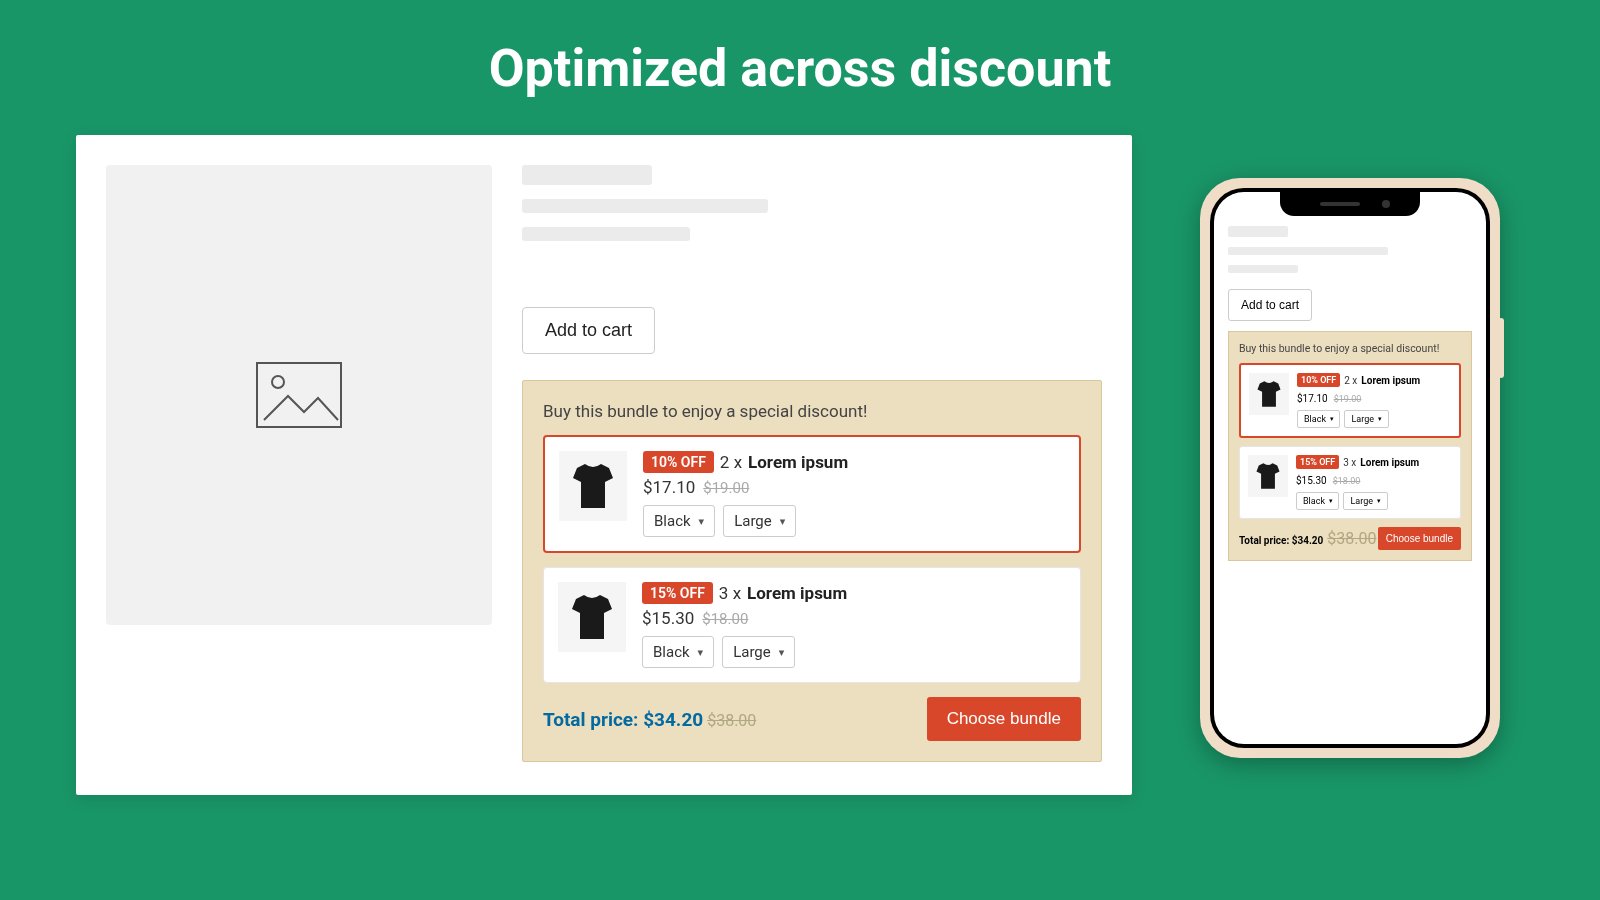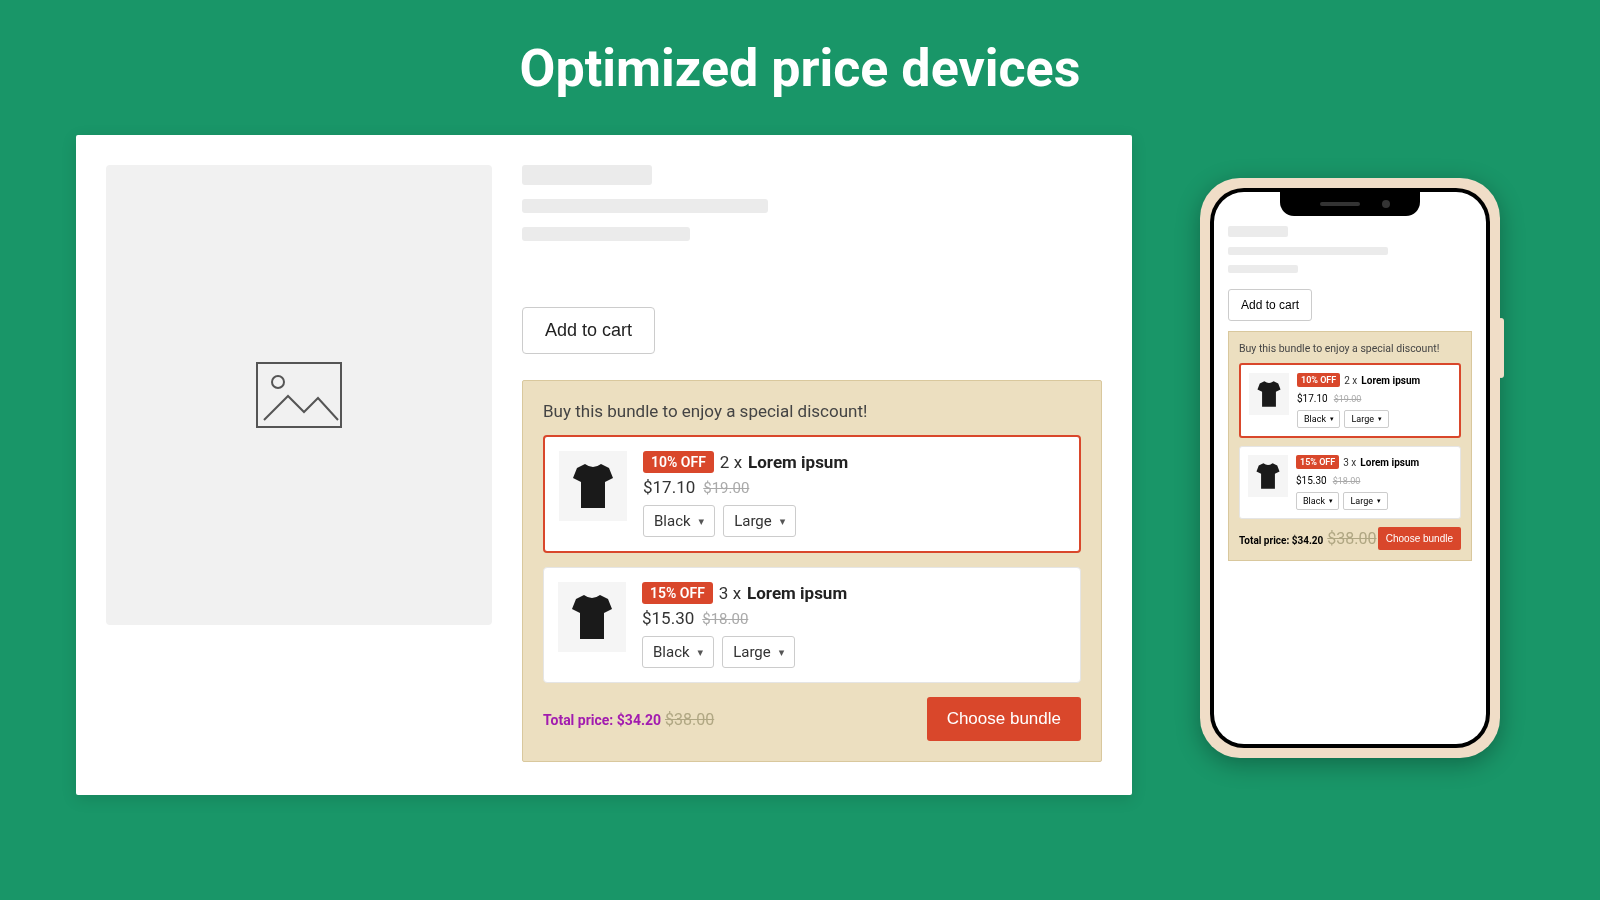--- a/index.html
+++ b/index.html
@@ -90,21 +90,21 @@
     background: #fff;
     cursor:pointer;
     display:flex; align-items:center; gap:8px;
   }
   .sel::after { content:"▾"; font-size:11px; color:#555; }
 
   .footer-row {
     display:flex; justify-content: space-between; align-items:center;
     margin-top: 6px;
   }
-  .total-label { font-size:14px; color:#a21caf; font-weight:700; }
+  .total-label { font-size:19px; color:#0369a1; font-weight:700; }
   .total-price { font-weight:700; }
   .total-orig { color:#b0a783; text-decoration: line-through; font-weight:400; }
   .btn-choose {
     background:#d9472b; color:#fff;
     border:none; padding: 12px 20px;
     font-size: 17px; border-radius:3px;
     cursor:pointer;
   }
 
   
@@ -193,21 +193,21 @@
   .m-sel::after { content:"▾"; font-size:7px; }
   .ml3 { display:flex; gap:4px; margin-top:4px; }
   .m-footer { display:flex; justify-content:space-between; align-items:center; margin-top:4px; }
   .m-total { font-size:10px; font-weight:700; }
   .m-total-orig { color:#b0a783; text-decoration:line-through; font-weight:400; }
   .m-btn-choose { background:#d9472b; color:#fff; border:none; padding:6px 8px; font-size:10px; border-radius:2px; cursor:pointer; }
 </style>
 </head>
 <body>
 
-<h1 class="heading">Optimized price devices</h1>
+<h1 class="heading">Optimized across discount</h1>
 
 <div class="desktop-card">
   <div class="desktop-inner">
     <div class="img-placeholder">
       <svg width="90" height="70" viewBox="0 0 90 70">
         <rect x="3" y="3" width="84" height="64"></rect>
         <circle cx="24" cy="22" r="6"></circle>
         <polyline points="10,60 34,36 50,52 64,38 84,60"></polyline>
       </svg>
     </div>

